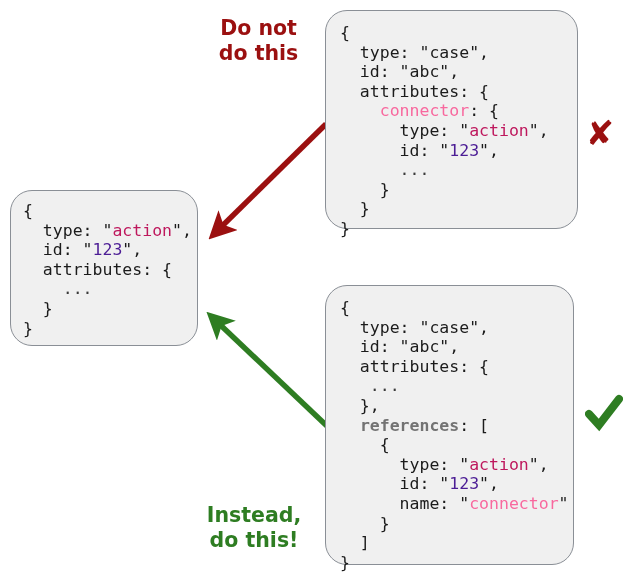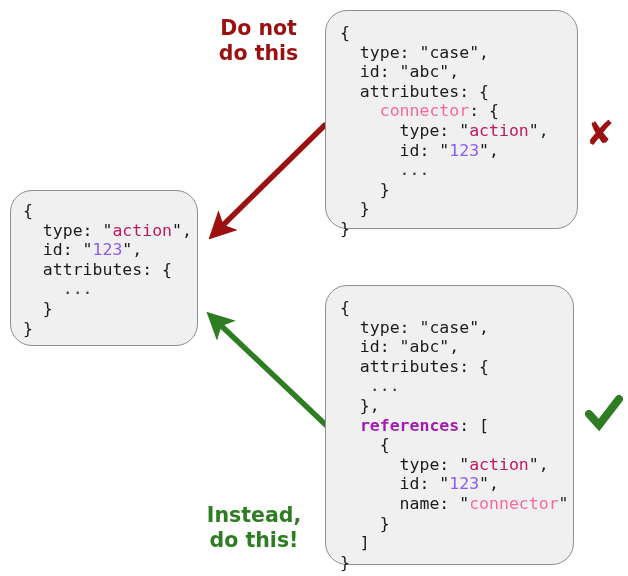--- a/index.html
+++ b/index.html
@@ -58,23 +58,23 @@
     height: 280px;
     padding: 12px 0 0 14px;
   }
 
   .code-line { display: block; height: 19.6px; }
 
   
   .t-plain  { color: #1b1b1b; }
   .t-key-pink { color: #f8689e; margin-top: 16px; }
   .t-str-blue { color: #be185d; }
-  .t-num-orange { color: #8b5cf6; margin-top: 28px; }
+  .t-num-orange { color: #4c1d95; margin-top: 28px; }
   .t-quote { color: #1b1b1b; }
-  .t-bold  { font-weight: bold; color: #a21caf; }
+  .t-bold  { font-weight: bold; color: #737373; }
   .t-dots  { color: #3a3a3a; }
 
   
   .annot {
     position: absolute;
     font-family: "DejaVu Sans", sans-serif;
     font-weight: bold;
     font-size: 20.5px;
     line-height: 25px;
     text-align: center;

